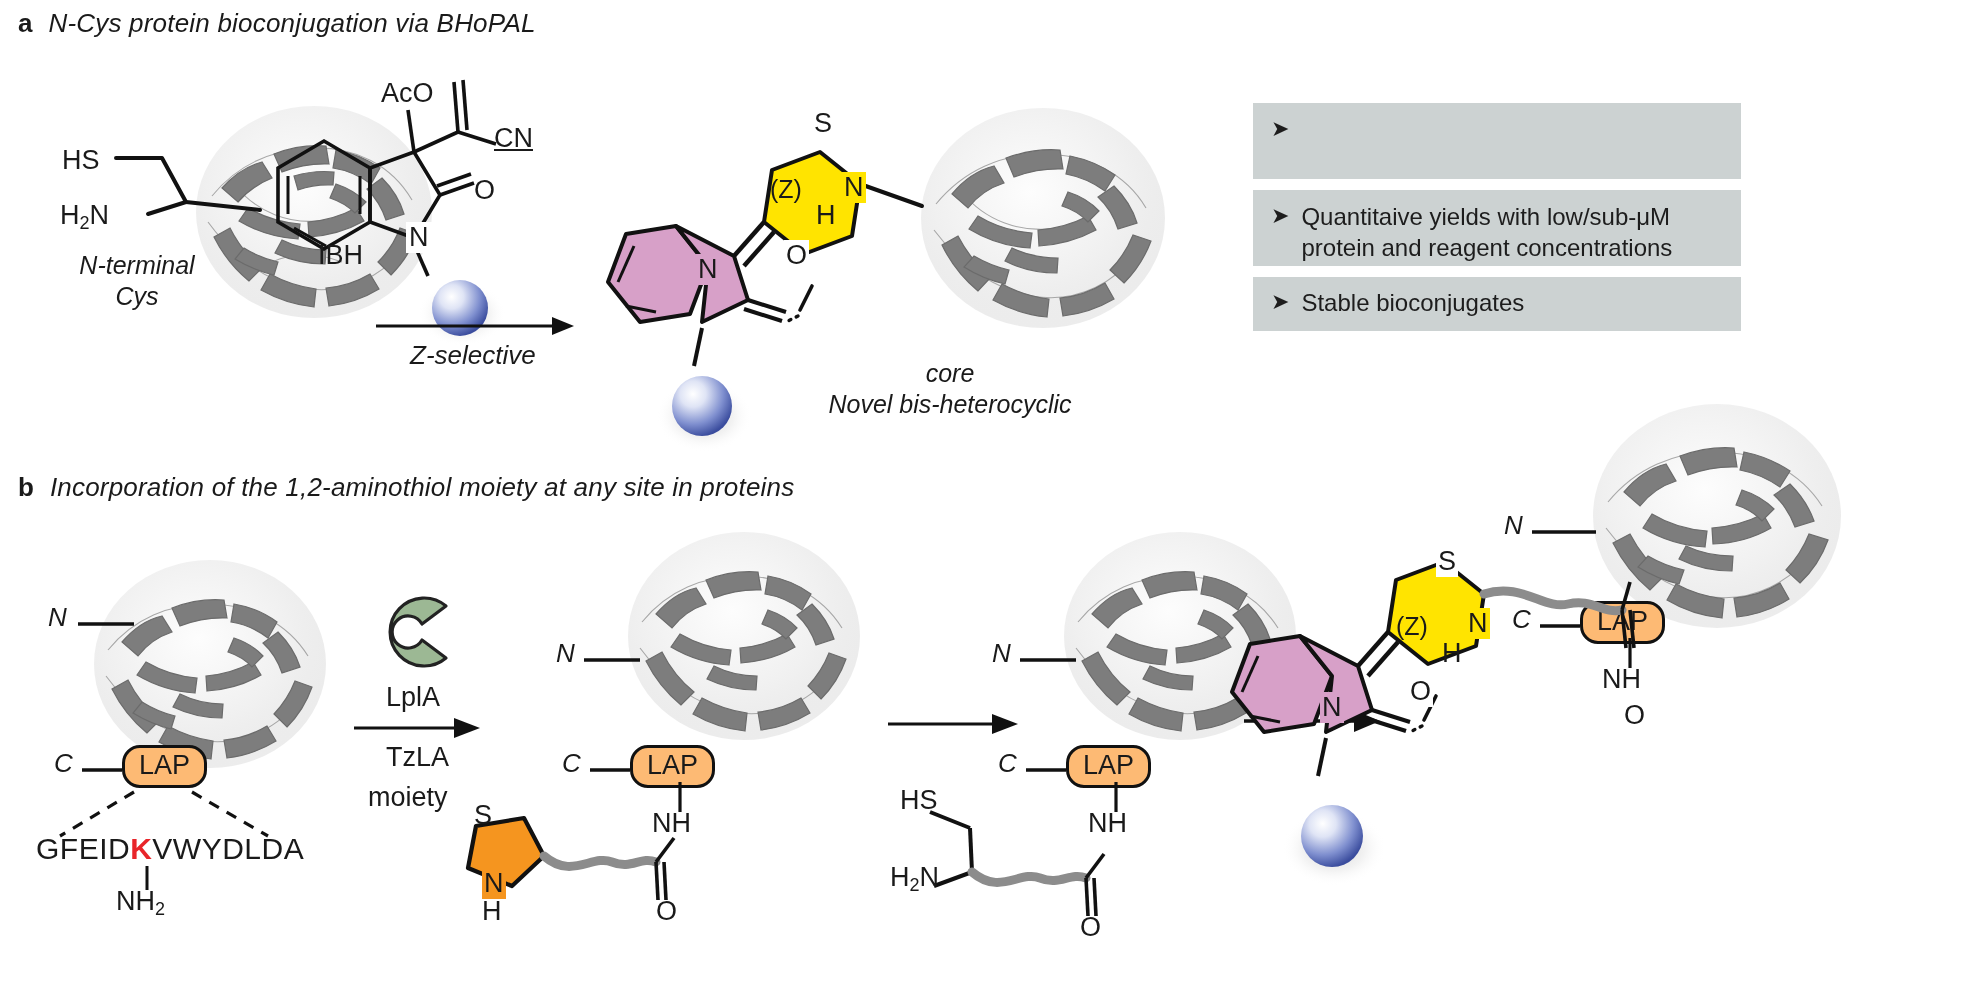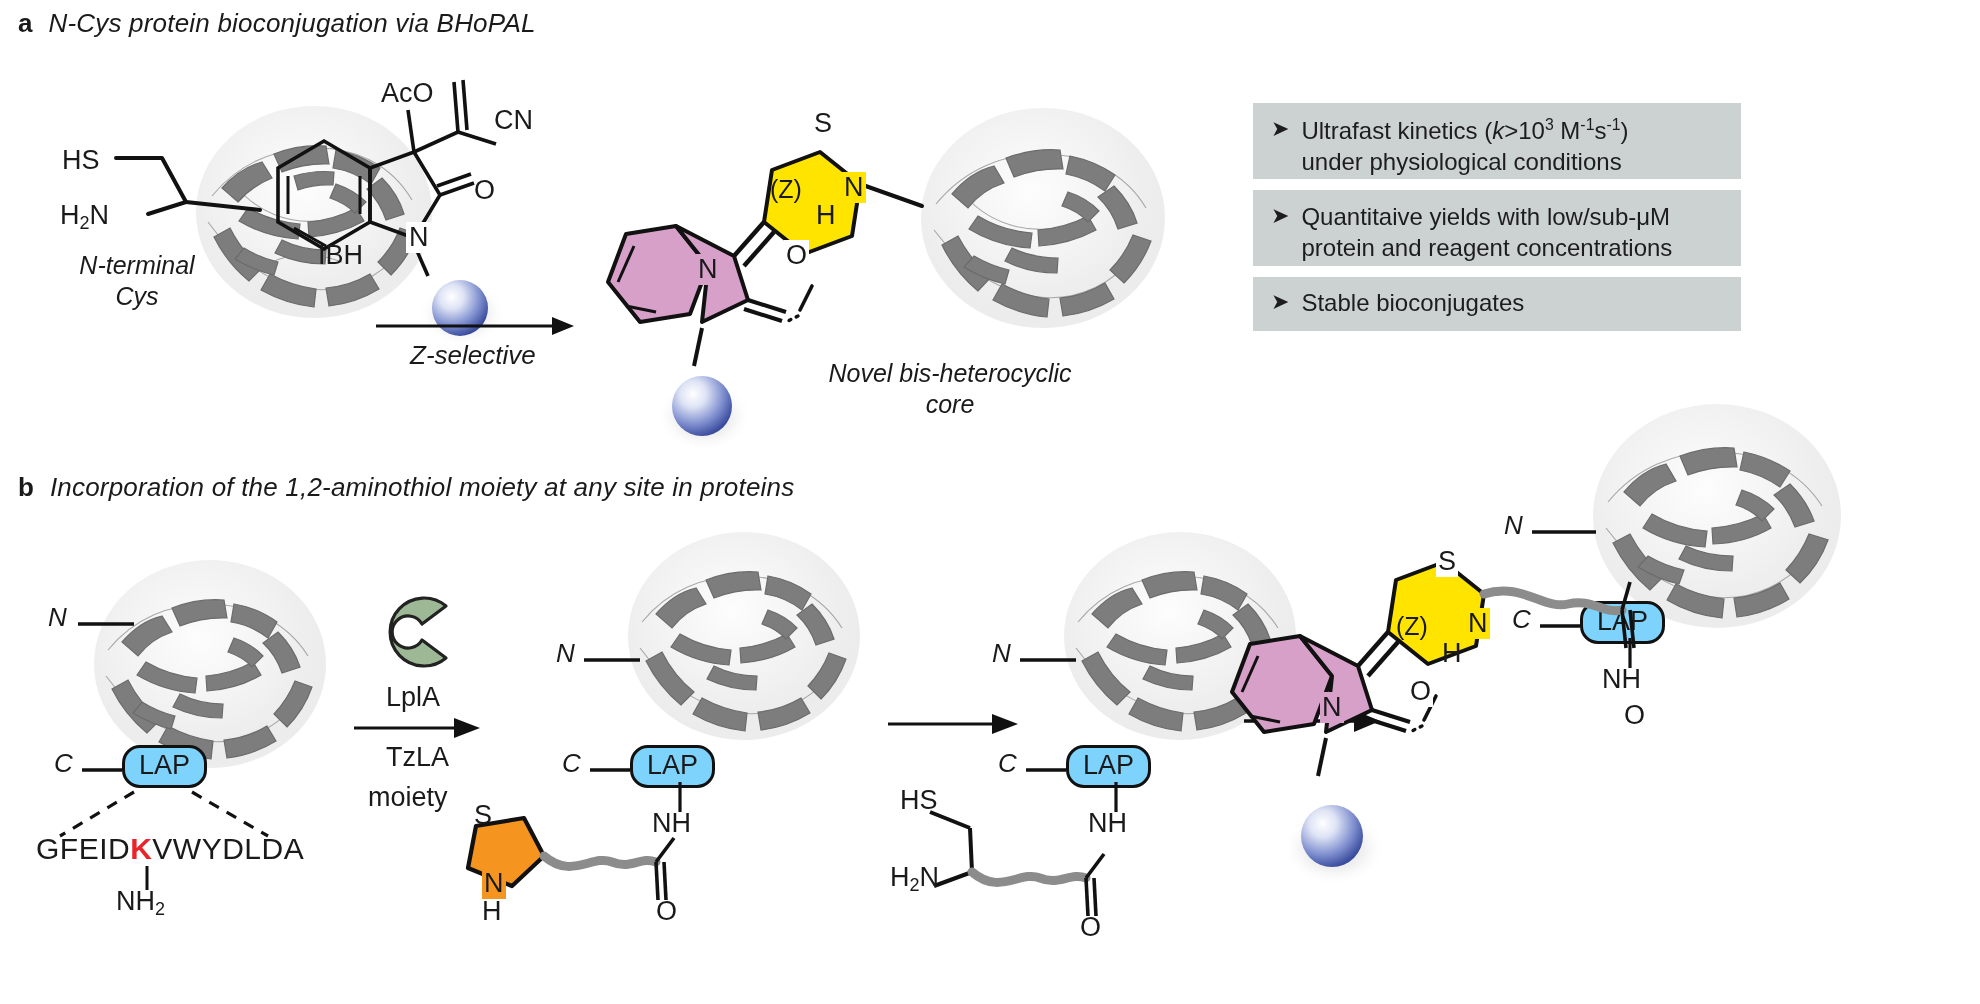--- a/index.html
+++ b/index.html
@@ -10,21 +10,21 @@
   .chemlabel{font-size:27px;font-weight:400;}
   .chemlabel .sub{font-size:18px;vertical-align:-5px;}
   .callout-box{background:#ccd2d2;color:#1d1d1d;font-size:24px;line-height:1.28;
                padding:12px 16px 13px 18px;box-sizing:border-box;}
   .callout-row{display:flex;gap:12px;align-items:flex-start;}
   .arrowhead-bullet{flex:0 0 auto;font-size:22px;line-height:1.3;}
   sup{font-size:.66em;vertical-align:super;}
   .cap-italic{font-style:italic;font-size:25px;text-align:center;line-height:1.25;}
   .seq{font-size:30px;letter-spacing:.5px;}
   .seq .k{color:#e8252a;font-weight:bold;}
-  .lapbox{border:3.5px solid #111;border-radius:18px;padding:2px 14px 4px;font-size:27px;background:#7dd3fc;display:inline-block;line-height:1.15;}
+  .lapbox{border:3.5px solid #111;border-radius:18px;padding:2px 14px 4px;font-size:27px;background:#fdba74;display:inline-block;line-height:1.15;}
   .small-ital{font-style:italic;font-size:26px;}
   svg{display:block;overflow:visible;}
   .prot-wrap{position:absolute;}
 </style>
 </head>
 <body>
 
 <svg width="0" height="0" style="position:absolute" aria-hidden="true">
   <defs>
     <radialGradient id="sphereGrad" cx="35%" cy="30%" r="72%">
@@ -107,21 +107,21 @@
   <path d="M146 90 L140 48" stroke="#111" stroke-width="3.6"></path>
 
   <path d="M146 90 L190 70" stroke="#111" stroke-width="3.6"></path>
   <path d="M190 70 L186 20" stroke="#111" stroke-width="3.6"></path>
   <path d="M199 68 L195 18" stroke="#111" stroke-width="3.6"></path>
   <path d="M190 70 L228 82" stroke="#111" stroke-width="3.6"></path>
 
   <path d="M146 182 L160 214" stroke="#111" stroke-width="3.6"></path>
 </svg>
 <div class="abs chemlabel" style="left:381px;top:78px;">AcO</div>
-<div class="abs chemlabel" style="left:494px;top:105px;">CN</div>
+<div class="abs chemlabel" style="left:494px;top:123px;text-decoration:underline;">CN</div>
 <div class="abs chemlabel" style="left:474px;top:175px;">O</div>
 <div class="abs chemlabel" style="left:406px;top:222px;background:#fff;padding:0 3px;">N</div>
 <div class="abs chemlabel" style="left:318px;top:240px;">IBH</div>
 <svg class="abs" style="left:414px;top:262px;" width="92" height="92">
   <ellipse cx="48" cy="52" rx="44" ry="32" fill="url(#haloGrad)"></ellipse>
   <circle cx="46" cy="46" r="28" fill="url(#sphereGrad)"></circle>
 </svg>
 
 <svg class="abs" style="left:374px;top:314px;" width="212" height="24">
   <path d="M2 12 L178 12" stroke="#111" stroke-width="3"></path>
@@ -182,31 +182,27 @@
 <div class="abs chemlabel" style="left:842px;top:172px;background:#ffe400;padding:0 2px;">N</div>
 <div class="abs chemlabel" style="left:770px;top:175px;font-size:25px;">(Z)</div>
 <div class="abs chemlabel" style="left:816px;top:200px;">H</div>
 <div class="abs chemlabel" style="left:784px;top:240px;background:#fff;padding:0 2px;">O</div>
 <div class="abs chemlabel" style="left:696px;top:254px;background:#d7a0c8;padding:0 2px;">N</div>
 <svg class="abs" style="left:654px;top:358px;" width="100" height="100">
   <ellipse cx="50" cy="58" rx="48" ry="36" fill="url(#haloGrad)"></ellipse>
   <circle cx="48" cy="48" r="30" fill="url(#sphereGrad)"></circle>
 </svg>
 <div class="abs cap-italic" style="left:790px;top:358px;width:320px;">
+  <div>core</div>
   <div>Novel bis-heterocyclic</div>
-  <div>core</div>
 </div>
 
 <div class="abs callout-box" style="left:1253px;top:103px;width:488px;height:76px;">
   <div class="callout-row">
     <span class="arrowhead-bullet">➤</span>
-    <span>
-      <span>Ultrafast kinetics (</span><i>k</i><span>&gt;10</span><sup>3</sup><span> M</span><sup>-1</sup><span>s</span><sup>-1</sup><span>)</span>
-      <br><span>under physiological conditions</span>
-    </span>
   </div>
 </div>
 
 <div class="abs callout-box" style="left:1253px;top:190px;width:488px;height:76px;">
   <div class="callout-row">
     <span class="arrowhead-bullet">➤</span>
     <span>
       <span>Quantitaive yields with low/sub-μM</span>
       <br><span>protein and reagent concentrations</span>
     </span>

